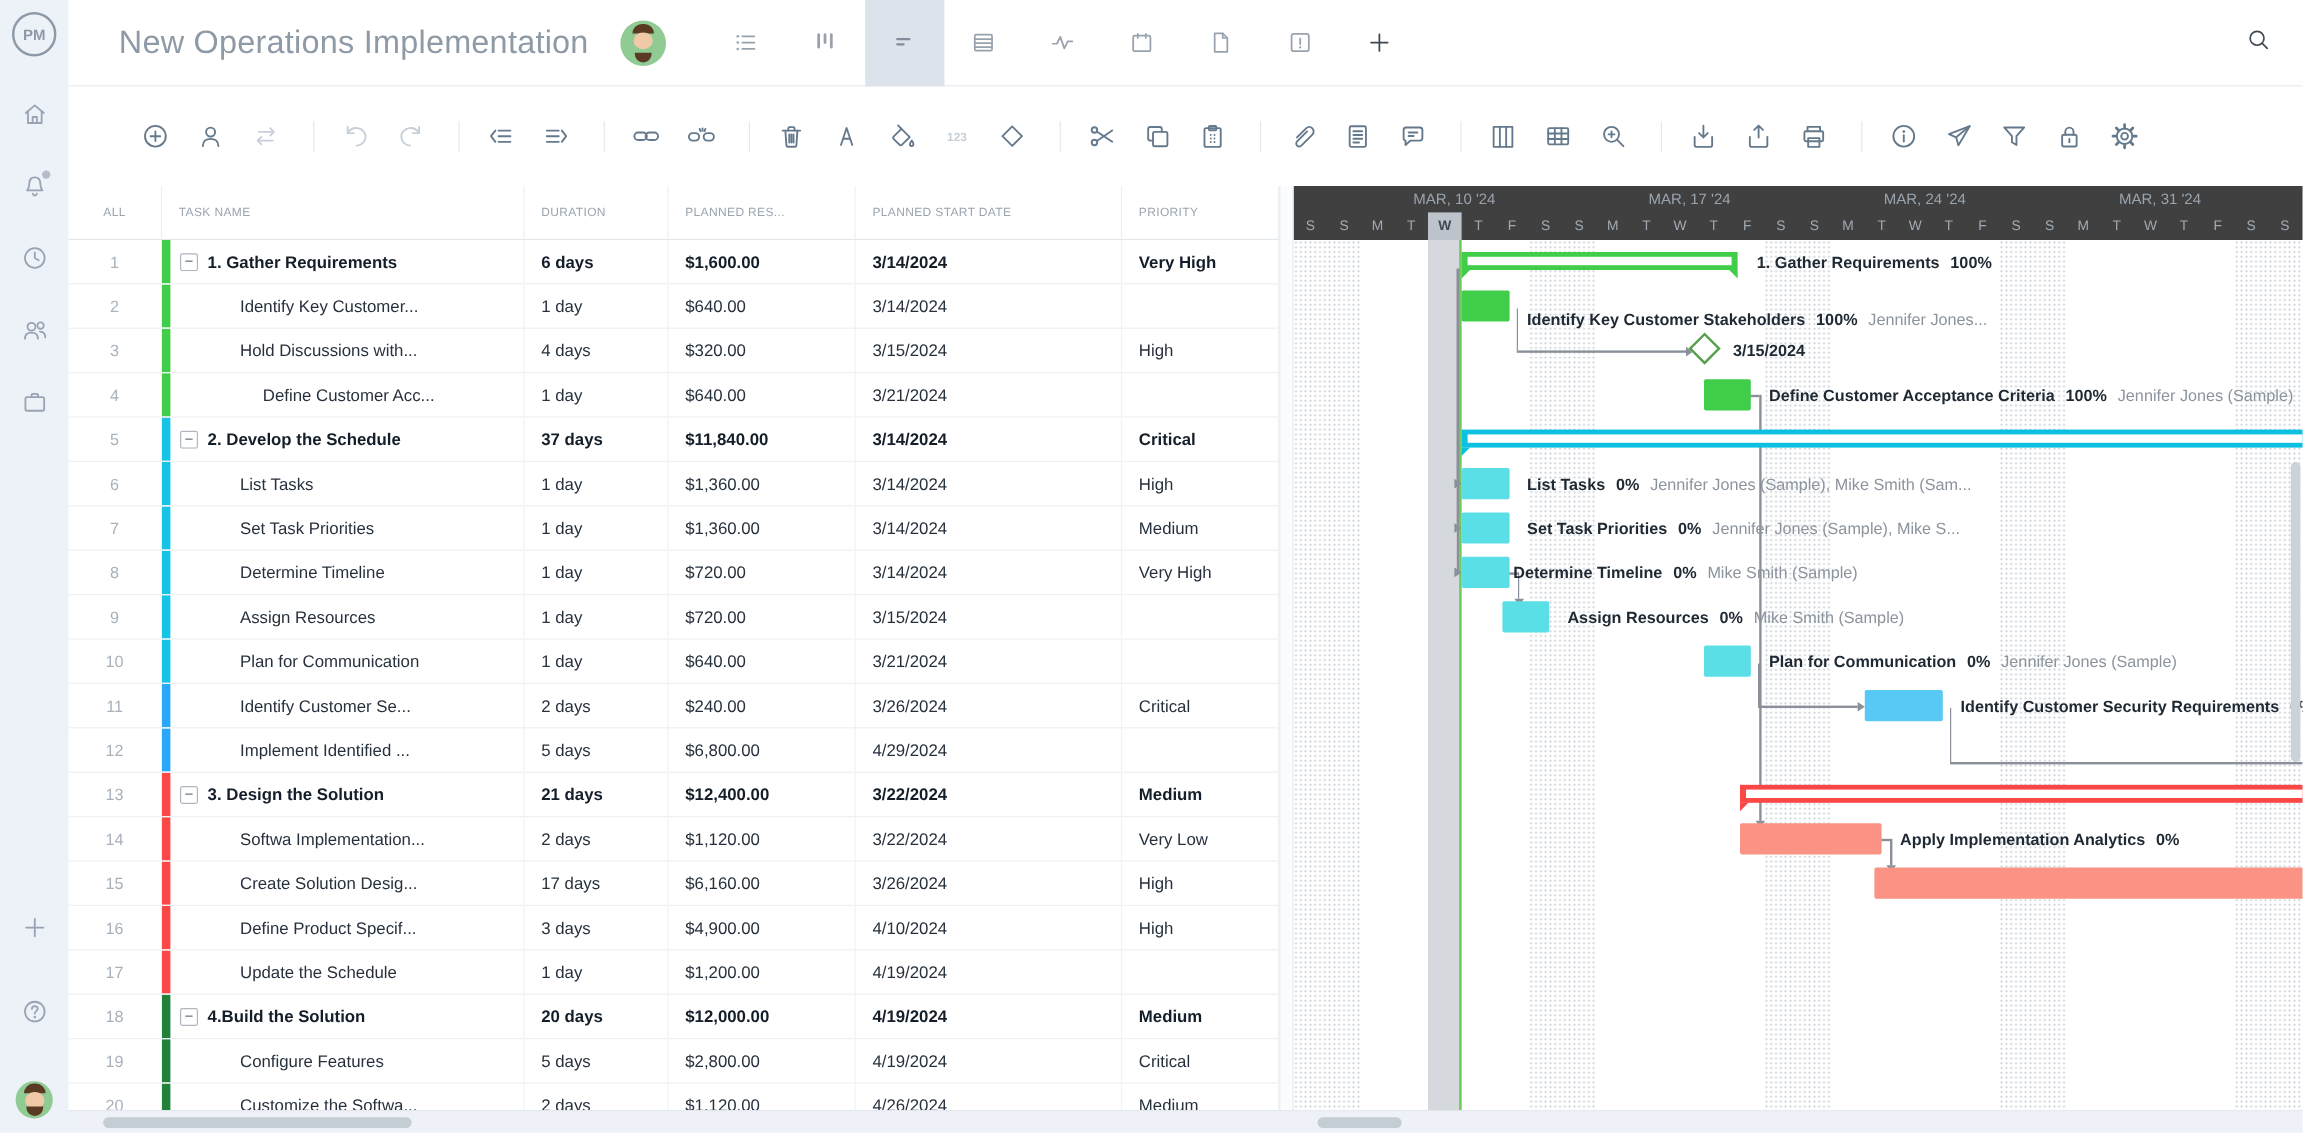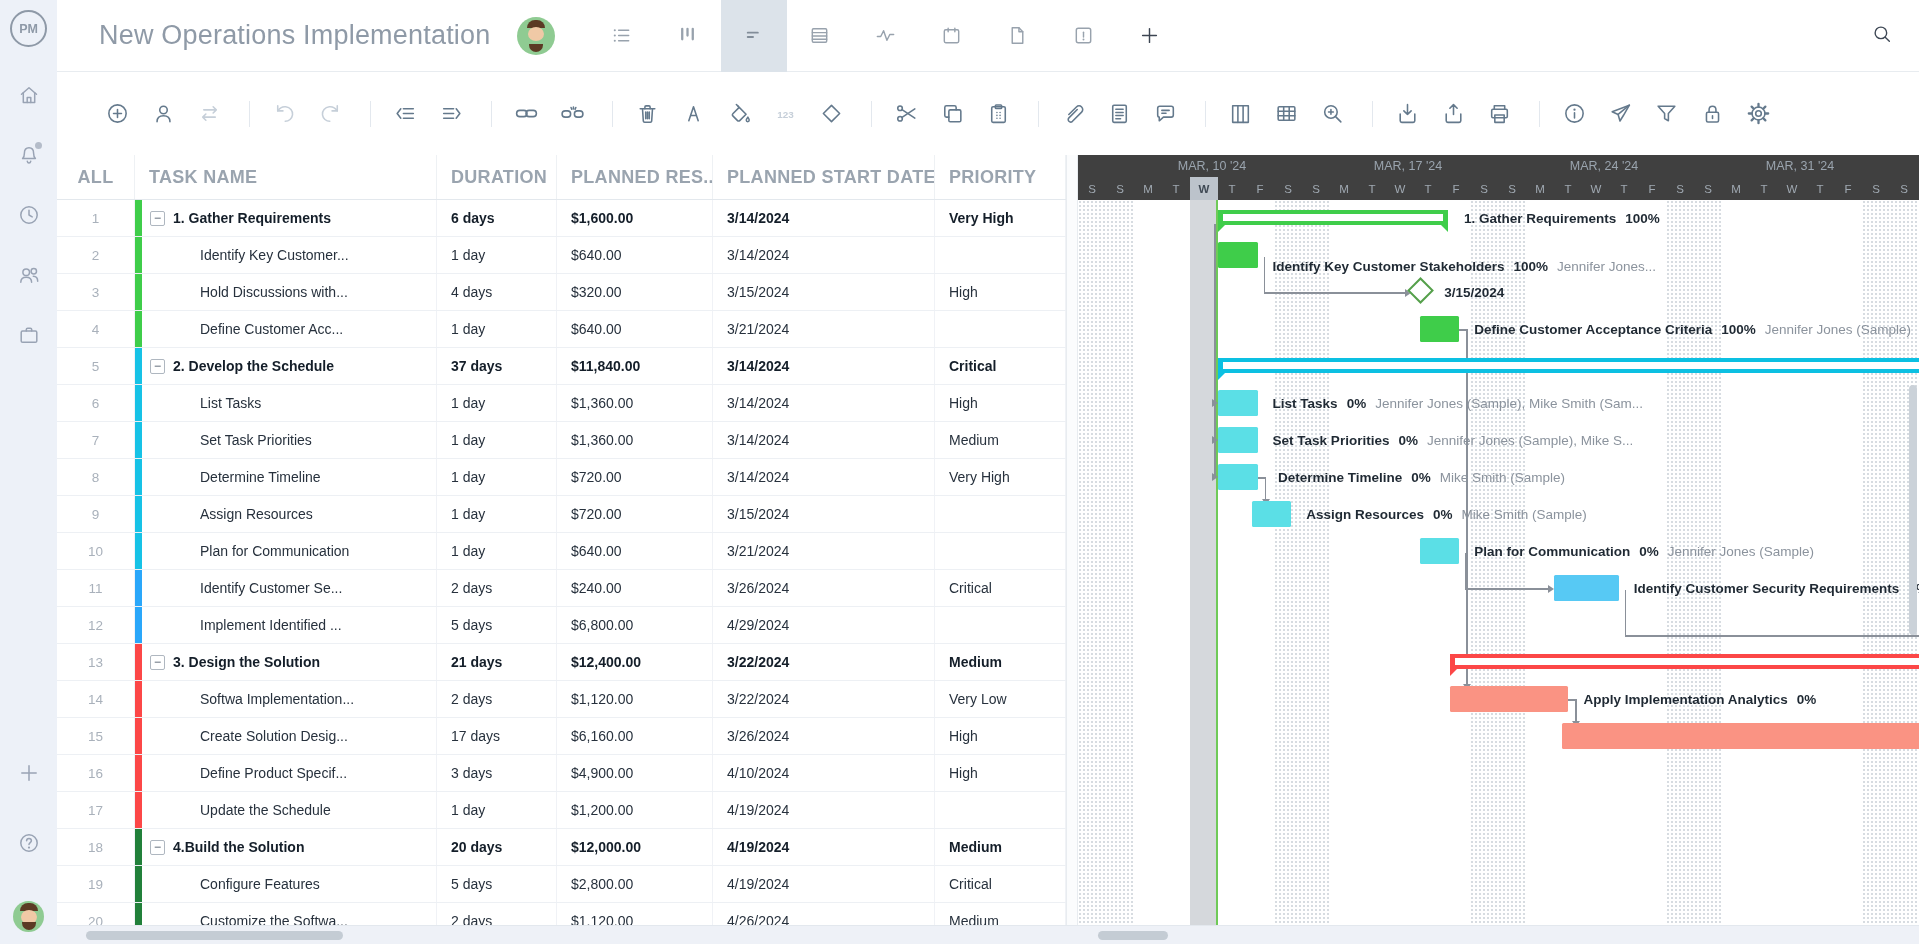--- a/index.html
+++ b/index.html
@@ -31,35 +31,35 @@
   .tab { width:66px; height:72px; display:flex; align-items:center; justify-content:center; color:#98a2ad; cursor:pointer; }
   .tab svg { width:23px; height:23px; }
   .tab.active { background:#dce3ea; color:#828d99; }
   .tab.addtab { color:#3c4552; }
   #tb-spacer { flex:1; }
   #search-btn { margin-right:26px; color:#3d4754; cursor:pointer; }
   #search-btn svg { width:22px; height:22px; }
 
   
   #toolbar { position:absolute; left:57px; right:0; top:72px; height:83px; background:#fff;
-    display:flex; align-items:center; padding-left:48px; z-index:19; }
+    display:flex; align-items:center; padding-left:60px; z-index:19; }
   .tbtn { color:#64798c; width:25px; height:25px; margin-right:21px; cursor:pointer; flex:0 0 auto; }
   .tbtn svg { width:25px; height:25px; }
   .tbtn.dis { color:#c6cfd9; }
   .tsep { width:1px; height:26px; background:#e3e8ee; margin:0 22px 0 6px; flex:0 0 auto; }
 
   
   #content { position:absolute; left:57px; right:0; top:155px; bottom:19px; display:flex; background:#fff; }
 
   
   #table-pane { width:1009px; flex:0 0 auto; overflow:hidden; }
   .trow { display:grid; grid-template-columns:78px 302px 120px 156px 222px 131px; height:37px; border-bottom:1px solid #edf0f4; }
   #thead.trow { height:45px; border-bottom:1px solid #e3e8ed; }
-  .hcell { font-size:18px; color:#9aa4af; letter-spacing:.3px; display:flex; align-items:center;
-    padding-left:14px; border-right:1px solid #eef1f4; white-space:nowrap; overflow:hidden;font-weight:bold; }
+  .hcell { font-size:10px; color:#9aa4af; letter-spacing:.3px; display:flex; align-items:center;
+    padding-left:14px; border-right:1px solid #eef1f4; white-space:nowrap; overflow:hidden; }
   .hcell.cnum { justify-content:center; padding-left:0; }
   .tcell { font-size:14px; color:#27313d; display:flex; align-items:center; padding-left:14px;
     border-right:1px solid #f0f2f6; white-space:nowrap; overflow:hidden; }
   .tcell.cnum { justify-content:center; padding-left:0; color:#a9b1bb; font-size:13.5px; }
   .trow.sum .tcell { font-weight:bold; color:#141e29; }
   .trow.sum .tcell.cnum { font-weight:normal; color:#a9b1bb; }
   .cname { position:relative; padding-left:0; }
   .strip { position:absolute; left:0; top:0; bottom:0; width:7px; }
   .nwrap { display:flex; align-items:center; overflow:hidden; white-space:nowrap; }
   .cbox { width:15px; height:15px; border:1.5px solid #afb7c0; border-radius:2px; margin-right:8px;
@@ -418,21 +418,21 @@
             </div>
             <div class="tcell">4 days</div>
             <div class="tcell">$320.00</div>
             <div class="tcell">3/15/2024</div>
             <div class="tcell">High</div>
           </div>
           <div class="trow">
             <div class="tcell cnum">4</div>
             <div class="tcell cname">
               <span class="strip" style="background: rgb(63, 205, 74);"></span>
-              <span class="nwrap" style="padding-left: 65px;">
+              <span class="nwrap" style="padding-left: 84px;">
                 <span>Define Customer Acc...</span>
               </span>
             </div>
             <div class="tcell">1 day</div>
             <div class="tcell">$640.00</div>
             <div class="tcell">3/21/2024</div>
             <div class="tcell"></div>
           </div>
           <div class="trow sum">
             <div class="tcell cnum">5</div>
@@ -704,21 +704,21 @@
           <div class="glabel" style="left: 396.2px; top: 120px;"><span class="gl-name">Define Customer Acceptance Criteria</span><span class="gl-pct">100%</span><span class="gl-asg">Jennifer Jones (Sample)</span></div>
           <div class="gsum" style="left: 140px; width: 734px; top: 158px; background: rgb(12, 192, 226);">
             <span class="gsin"></span>
             <span class="cap" style="left:0;border-top:7px solid #0cc0e2;border-right:7px solid transparent"></span>
           </div>
           <div class="gbar" style="left: 140px; width: 39.6px; top: 190px; background: rgb(91, 223, 230);"></div>
           <div class="glabel" style="left: 194.6px; top: 194px;"><span class="gl-name">List Tasks</span><span class="gl-pct">0%</span><span class="gl-asg">Jennifer Jones (Sample), Mike Smith (Sam...</span></div>
           <div class="gbar" style="left: 140px; width: 39.6px; top: 227px; background: rgb(91, 223, 230);"></div>
           <div class="glabel" style="left: 194.6px; top: 231px;"><span class="gl-name">Set Task Priorities</span><span class="gl-pct">0%</span><span class="gl-asg">Jennifer Jones (Sample), Mike S...</span></div>
           <div class="gbar" style="left: 140px; width: 39.6px; top: 264px; background: rgb(91, 223, 230);"></div>
-          <div class="glabel" style="left: 200px; top: 268px;"><span class="gl-name">Determine Timeline</span><span class="gl-pct">0%</span><span class="gl-asg">Mike Smith (Sample)</span></div>
+          <div class="glabel" style="left: 183px; top: 268px;"><span class="gl-name">Determine Timeline</span><span class="gl-pct">0%</span><span class="gl-asg">Mike Smith (Sample)</span></div>
           <div class="gbar" style="left: 173.6px; width: 39.6px; top: 301px; background: rgb(91, 223, 230);"></div>
           <div class="glabel" style="left: 228.2px; top: 305px;"><span class="gl-name">Assign Resources</span><span class="gl-pct">0%</span><span class="gl-asg">Mike Smith (Sample)</span></div>
           <div class="gbar" style="left: 341.6px; width: 39.6px; top: 338px; background: rgb(91, 223, 230);"></div>
           <div class="glabel" style="left: 396.2px; top: 342px;"><span class="gl-name">Plan for Communication</span><span class="gl-pct">0%</span><span class="gl-asg">Jennifer Jones (Sample)</span></div>
           <div class="gbar" style="left: 476px; width: 64.8px; top: 375px; background: rgb(87, 201, 244);"></div>
           <div class="glabel" style="left: 555.8px; top: 379px;"><span class="gl-name">Identify Customer Security Requirements</span><span class="gl-pct">0%</span></div>
           <div class="gsum" style="left: 372.4px; width: 510px; top: 454px; background: rgb(252, 71, 71);">
             <span class="gsin"></span>
             <span class="cap" style="left:0;border-top:7px solid #fc4747;border-right:7px solid transparent"></span>
           </div>

